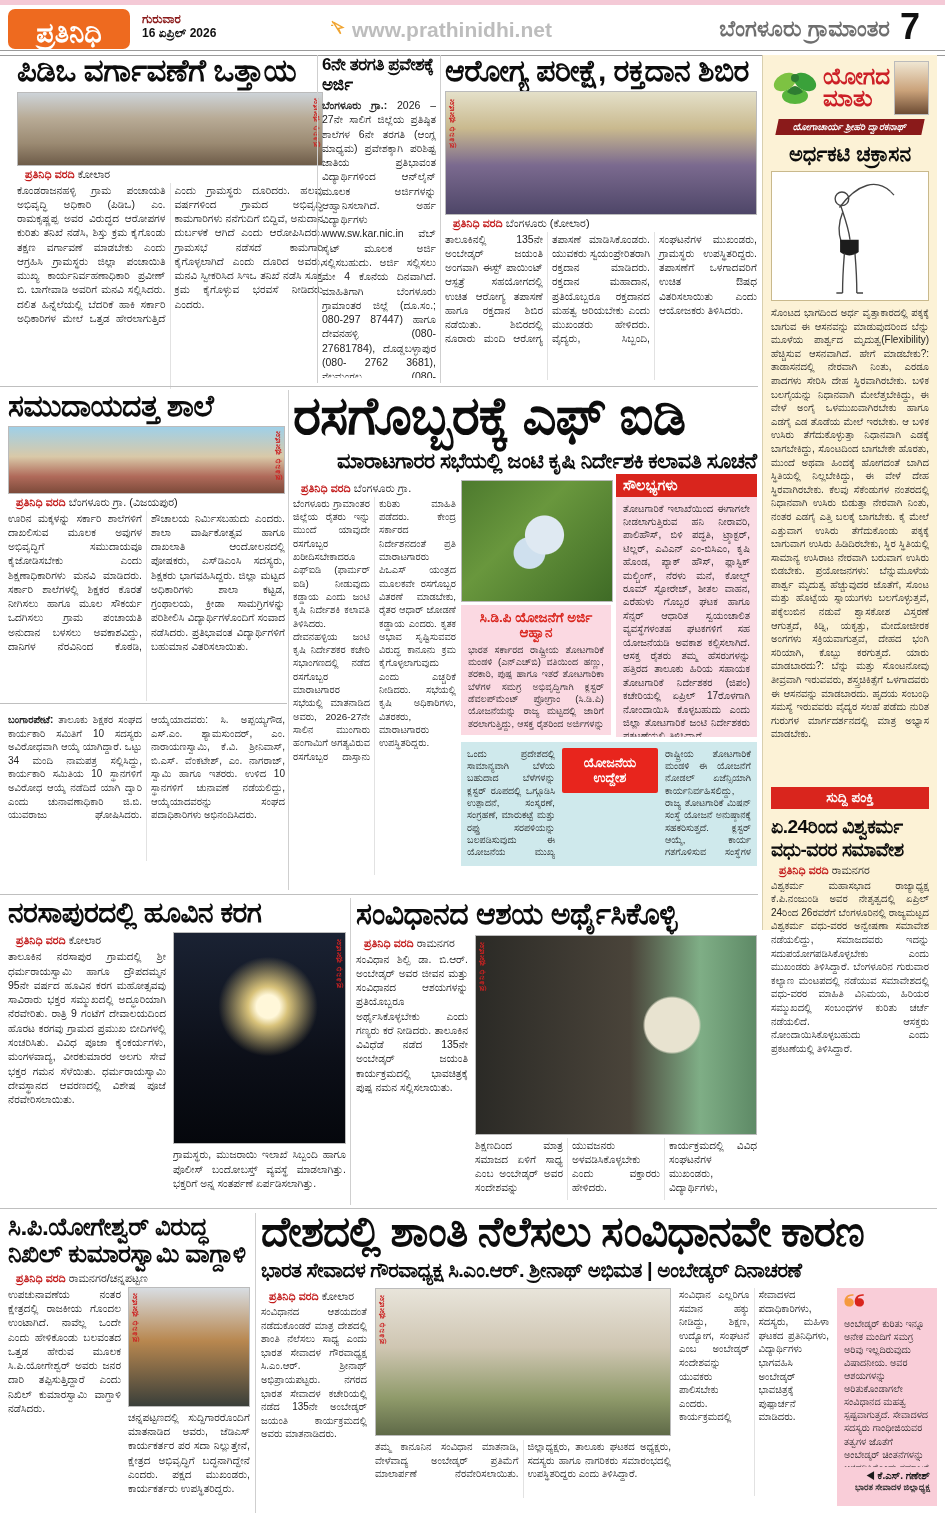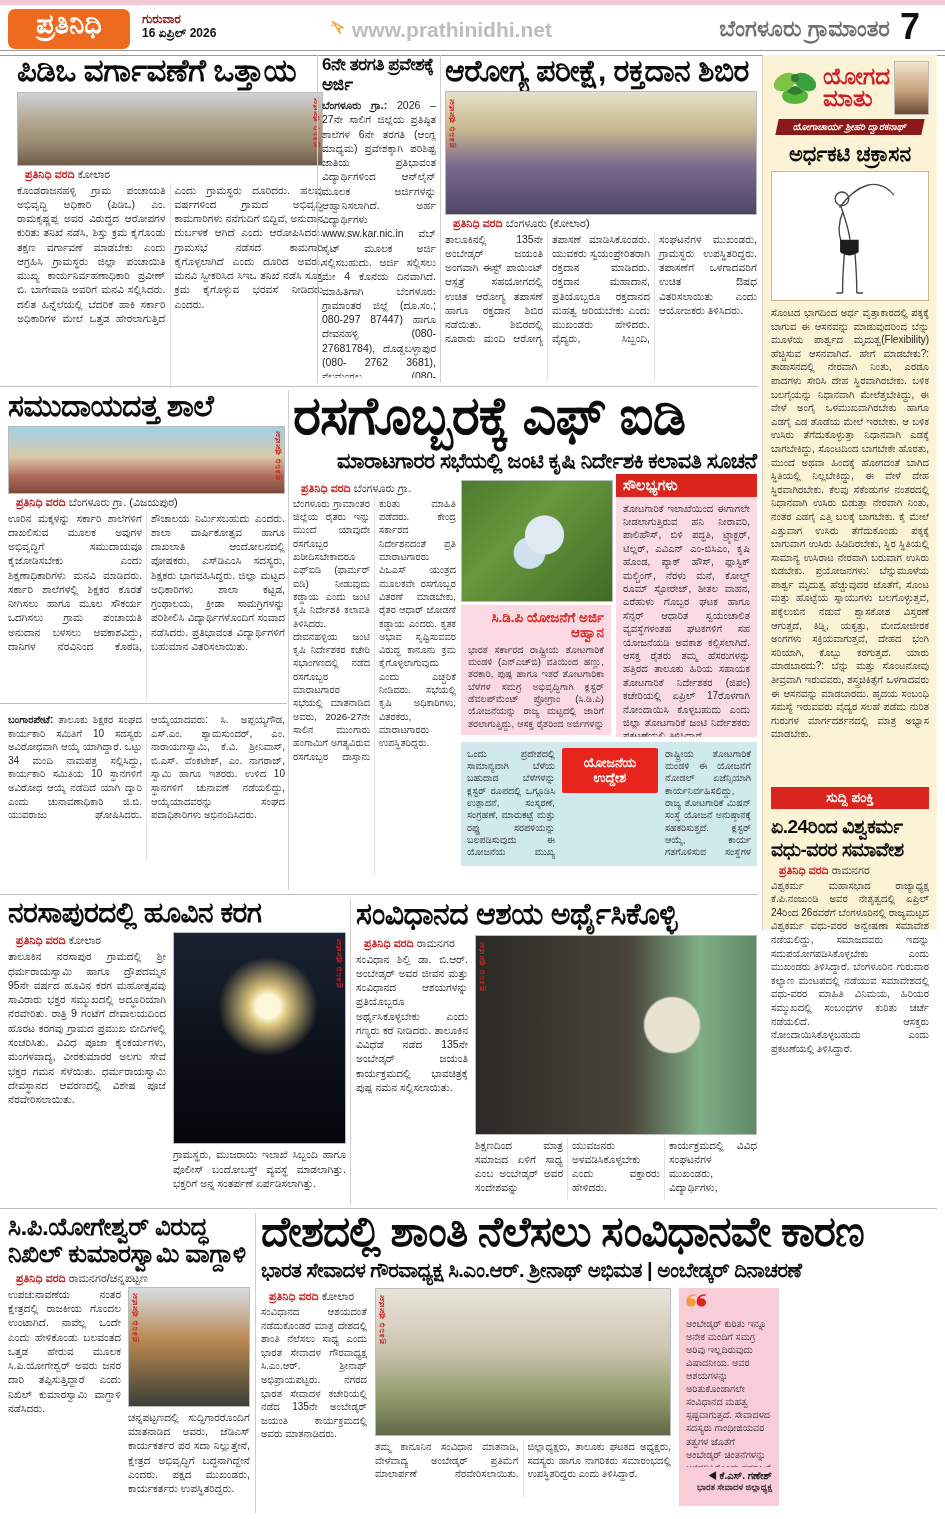--- a/index.html
+++ b/index.html
@@ -2,21 +2,21 @@
 <html lang="kn"><head>
 <meta charset="utf-8">
 <style>
   html,body{margin:0;padding:0;background:#e9e9e9;}
   .page{position:relative;width:945px;height:1519px;background:#fff;overflow:hidden;
         font-family:"Liberation Sans",sans-serif;color:#1a1a1a;}
   .abs{position:absolute;}
   .topstrip{left:0;top:0;width:945px;height:5px;background:#f4c9d6;}
   
   .mast{left:8px;top:9px;width:122px;height:40px;background:#ee6a1f;border-radius:7px;
-        color:#fff;font-size:27px;font-weight:bold;display:flex;align-items:flex-start;justify-content:center;}
+        color:#fff;font-size:27px;font-weight:bold;display:flex;align-items:flex-end;justify-content:center;}
   .datebox{left:142px;top:12px;width:110px;}
   .day{color:#8a1a1a;font-weight:bold;font-size:12px;}
   .date{color:#111;font-weight:bold;font-size:12px;}
   .site{left:330px;top:18px;width:260px;color:#bdbdbd;font-weight:bold;font-size:21px;display:flex;gap:5px;align-items:center;}
   .edition{left:600px;top:16px;width:290px;text-align:right;color:#6f6f6f;font-weight:bold;font-size:22px;}
   .pagenum{left:900px;top:6px;width:40px;font-size:36px;font-weight:bold;color:#111;}
   .hdrule{left:0;top:50px;width:945px;height:4px;border-top:1px solid #9a9a9a;border-bottom:1px solid #9a9a9a;}
   
   .hl{font-weight:bold;color:#0d0d0d;line-height:1.05;letter-spacing:-0.5px;}
   .byline{font-size:11px;margin:2px 8px;}
@@ -48,21 +48,21 @@
   .yoga-title{color:#cc2027;font-weight:bold;font-size:23px;line-height:0.95;}
   .yoga-band{background:#8a1a1a;color:#fff;font-size:9.5px;font-weight:bold;text-align:center;
              padding:2px 4px;transform:skewX(-12deg);margin:4px 6px;}
   .asana-title{font-size:21px;font-weight:bold;text-align:center;margin:7px 0 5px 0;color:#0d0d0d;}
   .illo{background:#fff;border:1px solid #c9b98c;height:128px;display:flex;align-items:center;justify-content:center;}
   .redbar{background:#d9251d;color:#fff;font-weight:bold;font-size:13.5px;text-align:center;padding:3px 0;}
   
   .facbox-hd{background:#d9251d;color:#fff;font-weight:bold;font-size:14.5px;padding:3px 7px;}
   .facbox-bd{background:#fadbe4;font-size:10px;line-height:1.34;text-align:justify;padding:5px 7px;overflow:hidden;}
   .cdpbox{background:#fbd9e2;padding:5px 7px;box-sizing:border-box;overflow:hidden;}
-  .cdp-title{color:#d9251d;font-weight:bold;font-size:13.5px;text-align:right;line-height:1.15;margin-bottom:3px;}
+  .cdp-title{color:#d9251d;font-weight:bold;font-size:13.5px;text-align:center;line-height:1.15;margin-bottom:3px;}
   .objbox{background:#cfe9ec;padding:6px;box-sizing:border-box;display:flex;gap:7px;overflow:hidden;}
   .objlabel{background:#e8251d;color:#fff;font-weight:bold;font-size:13px;text-align:center;
             padding:7px 4px;line-height:1.2;border-radius:2px;}
   .small{font-size:9.5px;line-height:1.3;text-align:justify;overflow:hidden;color:#222;}
   
   .quote{background:#f9cdd8;padding:6px 7px;box-sizing:border-box;overflow:hidden;}
   .qmark{font-size:26px;font-weight:bold;line-height:0.8;}
   .qname{font-weight:bold;font-size:10px;text-align:right;margin-top:3px;}
   .qrole{font-weight:bold;font-size:8.5px;text-align:right;color:#333;}
 </style>
@@ -292,20 +292,21 @@
           <span>ಕೋಲಾರ</span>
         </div>
         <div class="body" style="height:185px;font-size:10px;">ಸಂವಿಧಾನದ ಆಶಯದಂತೆ ನಡೆದುಕೊಂಡರೆ ಮಾತ್ರ ದೇಶದಲ್ಲಿ ಶಾಂತಿ ನೆಲೆಸಲು ಸಾಧ್ಯ ಎಂದು ಭಾರತ ಸೇವಾದಳ ಗೌರವಾಧ್ಯಕ್ಷ ಸಿ.ಎಂ.ಆರ್. ಶ್ರೀನಾಥ್ ಅಭಿಪ್ರಾಯಪಟ್ಟರು. ನಗರದ ಭಾರತ ಸೇವಾದಳ ಕಚೇರಿಯಲ್ಲಿ ನಡೆದ 135ನೇ ಅಂಬೇಡ್ಕರ್ ಜಯಂತಿ ಕಾರ್ಯಕ್ರಮದಲ್ಲಿ ಅವರು ಮಾತನಾಡಿದರು.</div>
       </div>
       <div style="width:296px;">
         <div class="photo ph-flag" style="height:146px;">
           <span class="vcred" style="left:1px;top:5px;">ಪ್ರತಿನಿಧಿ ಫೋಟೋ</span>
         </div>
         <div class="body cols2" style="height:58px;margin-top:4px;font-size:10px;">ತಮ್ಮ ಕಾನೂನಿನ ಸಂವಿಧಾನ ಮಾತನಾಡಿ, ವೇಳೆವಾದ್ಯ ಅಂಬೇಡ್ಕರ್ ಪ್ರತಿಮೆಗೆ ಮಾಲಾರ್ಪಣೆ ನೆರವೇರಿಸಲಾಯಿತು. ಜಿಲ್ಲಾಧ್ಯಕ್ಷರು, ತಾಲೂಕು ಘಟಕದ ಅಧ್ಯಕ್ಷರು, ಸದಸ್ಯರು ಹಾಗೂ ನಾಗರಿಕರು ಸಮಾರಂಭದಲ್ಲಿ ಉಪಸ್ಥಿತರಿದ್ದರು ಎಂದು ತಿಳಿಸಿದ್ದಾರೆ.</div>
       </div>
+      <div class="body cols2" style="width:150px;height:208px;font-size:10px;">ಸಂವಿಧಾನ ಎಲ್ಲರಿಗೂ ಸಮಾನ ಹಕ್ಕು ನೀಡಿದ್ದು, ಶಿಕ್ಷಣ, ಉದ್ಯೋಗ, ಸಂಘಟನೆ ಎಂಬ ಅಂಬೇಡ್ಕರ್ ಸಂದೇಶವನ್ನು ಯುವಕರು ಪಾಲಿಸಬೇಕು ಎಂದರು. ಕಾರ್ಯಕ್ರಮದಲ್ಲಿ ಸೇವಾದಳದ ಪದಾಧಿಕಾರಿಗಳು, ಸದಸ್ಯರು, ಮಹಿಳಾ ಘಟಕದ ಪ್ರತಿನಿಧಿಗಳು, ವಿದ್ಯಾರ್ಥಿಗಳು ಭಾಗವಹಿಸಿ ಅಂಬೇಡ್ಕರ್ ಭಾವಚಿತ್ರಕ್ಕೆ ಪುಷ್ಪಾರ್ಚನೆ ಮಾಡಿದರು.</div>
       <div class="quote" style="width:100px;height:218px;">
         <span class="qmark"><span style="color:#f59a3e;">❛</span><span style="color:#d9251d;">❛</span></span>
         <div class="body" style="height:150px;font-size:9.6px;text-align:left;">ಅಂಬೇಡ್ಕರ್ ಕುರಿತು ಇನ್ನೂ ಅನೇಕ ಮಂದಿಗೆ ಸಮಗ್ರ ಅರಿವು ಇಲ್ಲದಿರುವುದು ವಿಷಾದನೀಯ. ಅವರ ಆಶಯಗಳನ್ನು ಅರಿತುಕೊಂಡಾಗಲೇ ಸಂವಿಧಾನದ ಮಹತ್ವ ಸ್ಪಷ್ಟವಾಗುತ್ತದೆ. ಸೇವಾದಳದ ಸದಸ್ಯರು ಗಾಂಧೀಜಿಯವರ ತತ್ವಗಳ ಜೊತೆಗೆ ಅಂಬೇಡ್ಕರ್ ಚಿಂತನೆಗಳನ್ನು ಅಳವಡಿಸಿಕೊಂಡು ಸಮಾಜಕ್ಕೆ ಮಾದರಿಯಾಗಬೇಕು.</div>
         <div class="qname">◀ ಕೆ.ಎಸ್. ಗಣೇಶ್</div>
         <div class="qrole">ಭಾರತ ಸೇವಾದಳ ಜಿಲ್ಲಾಧ್ಯಕ್ಷ</div>
       </div>
     </div>
   </div>
 
 </div>

